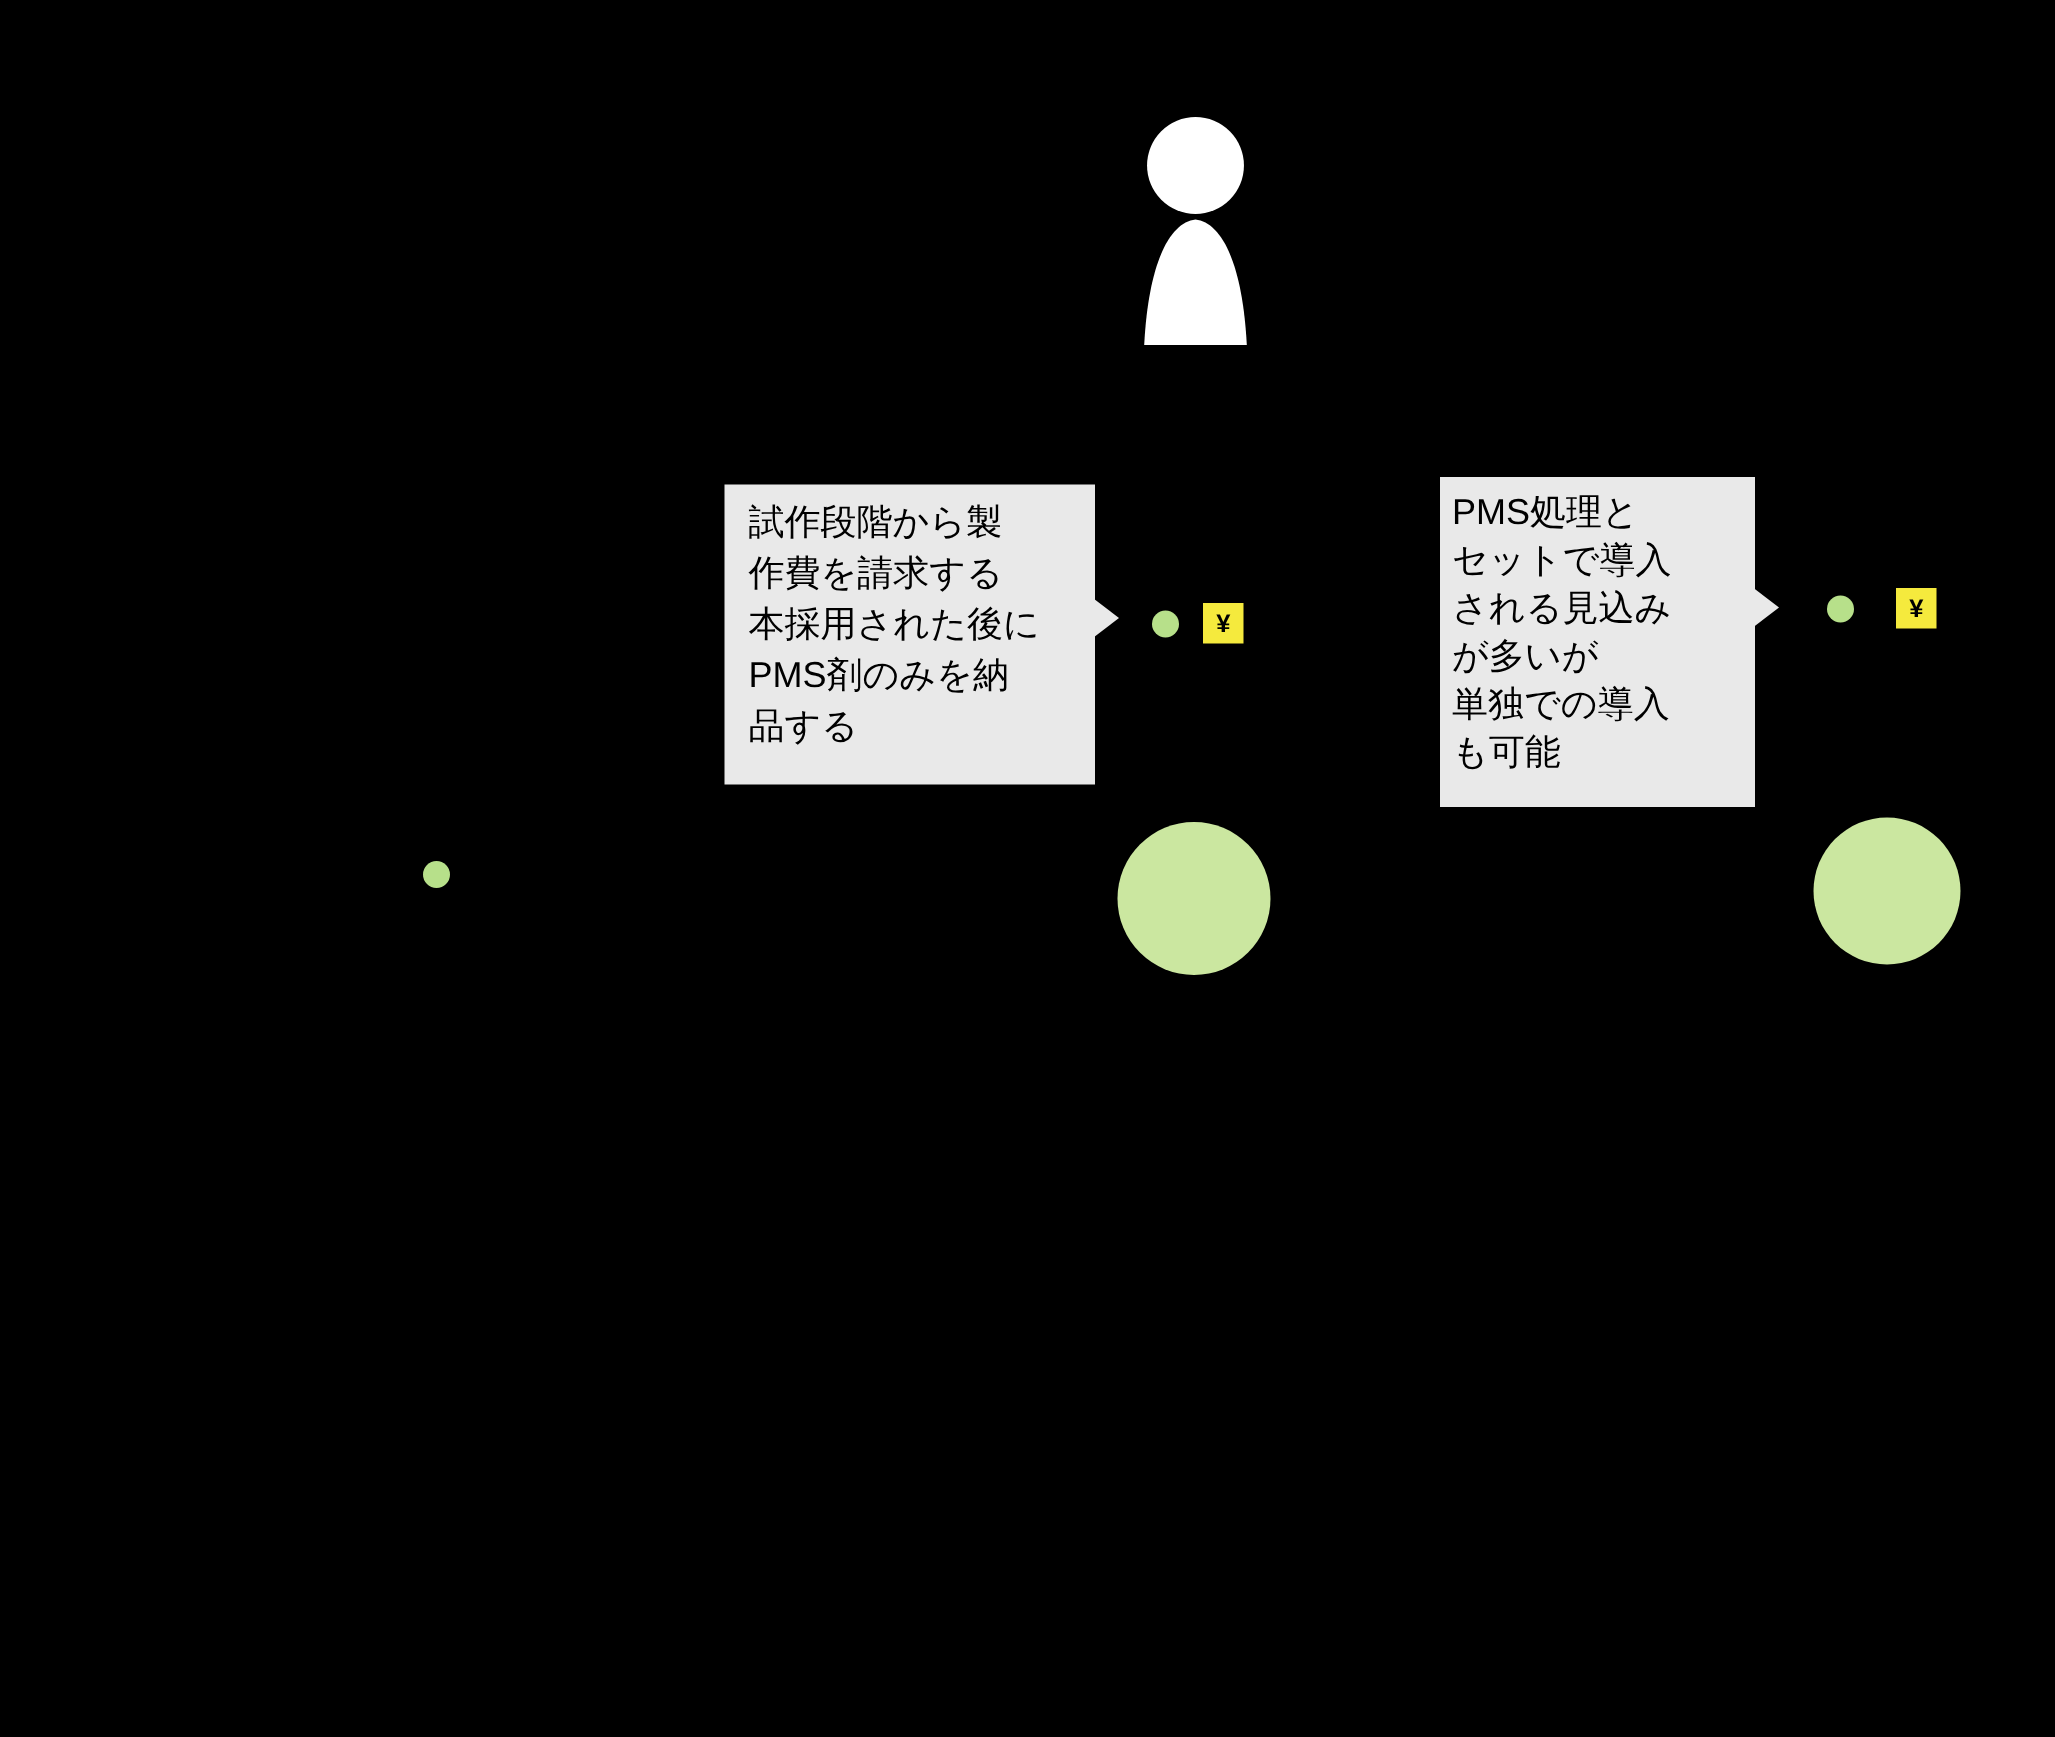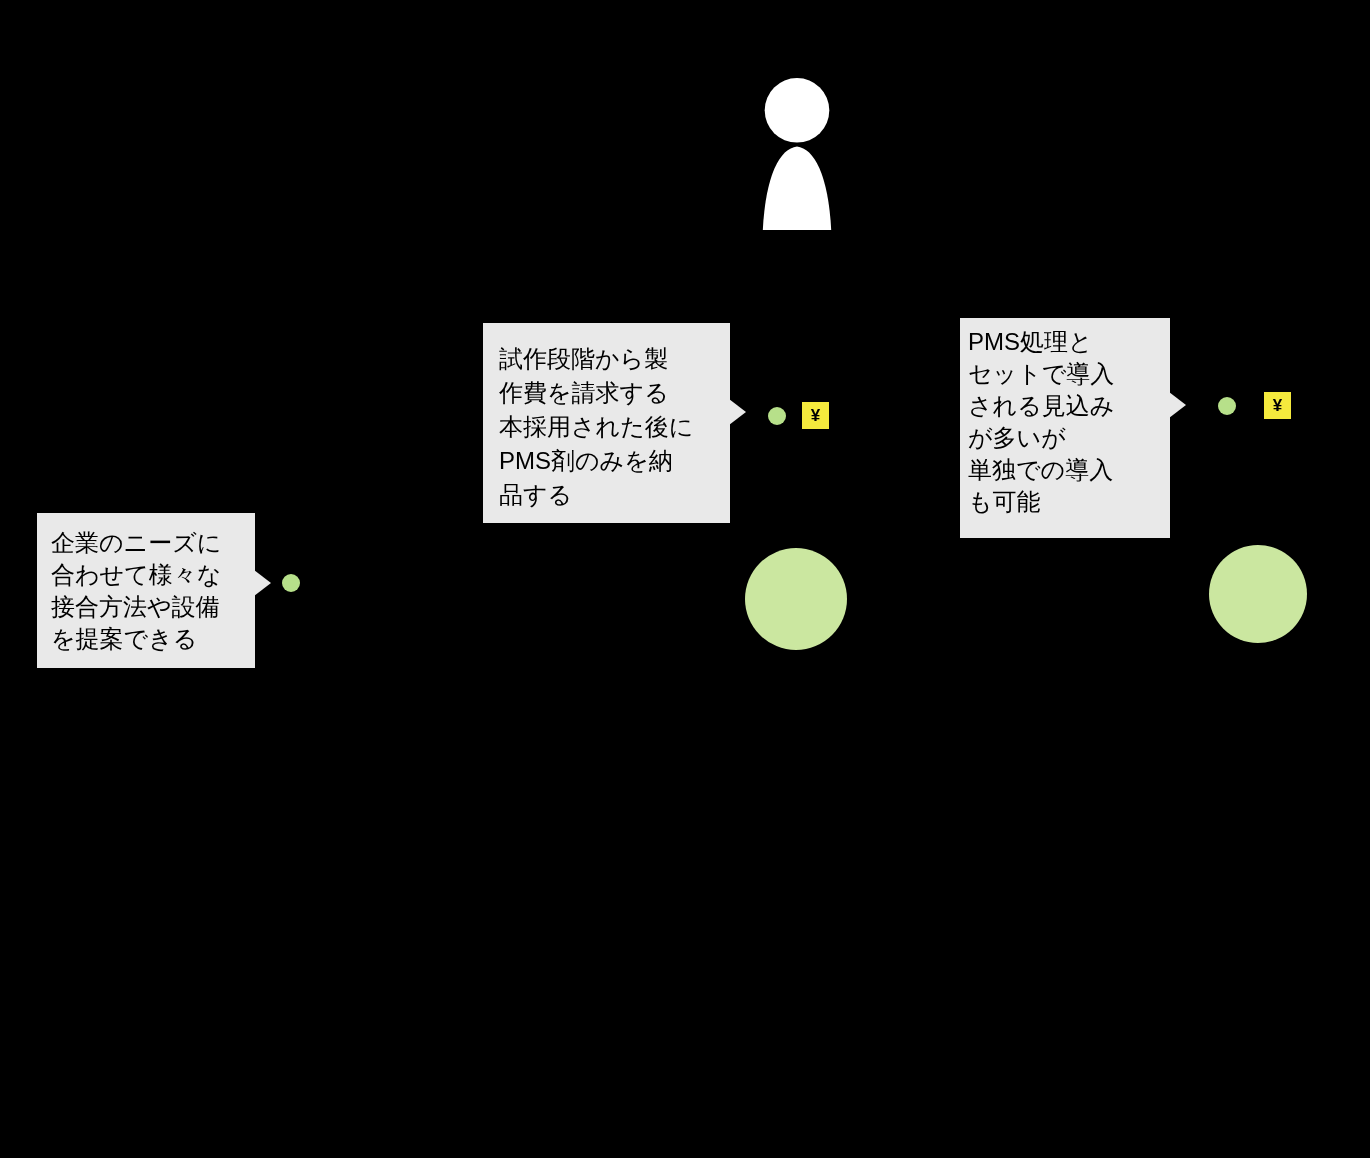--- a/index.html
+++ b/index.html
@@ -32,21 +32,21 @@
   .callout {
     position: absolute;
     background: var(--callout-bg, #e9e9e9);
     color: var(--callout-text, #000000);
     box-sizing: border-box;
   }
   .callout-text {
     white-space: pre-line;
     font-size: 24px;
   }
-  .callout-1 { left: 483px; top: 323px; width: 247px; height: 200px; padding: 19px 16px; }
+  .callout-1 { left: 483px; top: 323px; width: 247px; height: 200px; padding: 9px 16px; }
   .callout-1 .callout-text { line-height: 34px; }
   .callout-2 { left: 960px; top: 318px; width: 210px; height: 220px; padding: 8px; }
   .callout-2 .callout-text { line-height: 32px; }
   .callout-3 { left: 37px; top: 513px; width: 218px; height: 155px; padding: 14px; }
   .callout-3 .callout-text { line-height: 32px; }
 
   .pointer {
     position: absolute;
     right: -16px;
     width: 0;
@@ -121,27 +121,20 @@
   <div class="callout callout-2">
     <div class="callout-text">PMS処理と
 セットで導入
 される見込み
 が多いが
 単独での導入
 も可能</div>
     <div class="pointer"></div>
   </div>
 
-  <div class="callout callout-3">
-    <div class="callout-text">企業のニーズに
-合わせて様々な
-接合方法や設備
-を提案できる</div>
-    <div class="pointer"></div>
-  </div>
 
   <div class="dot dot-1"></div>
   <div class="dot dot-2"></div>
   <div class="dot dot-3"></div>
 
   <div class="yen yen-1">
     <span>¥</span>
   </div>
   <div class="yen yen-2">
     <span>¥</span>

